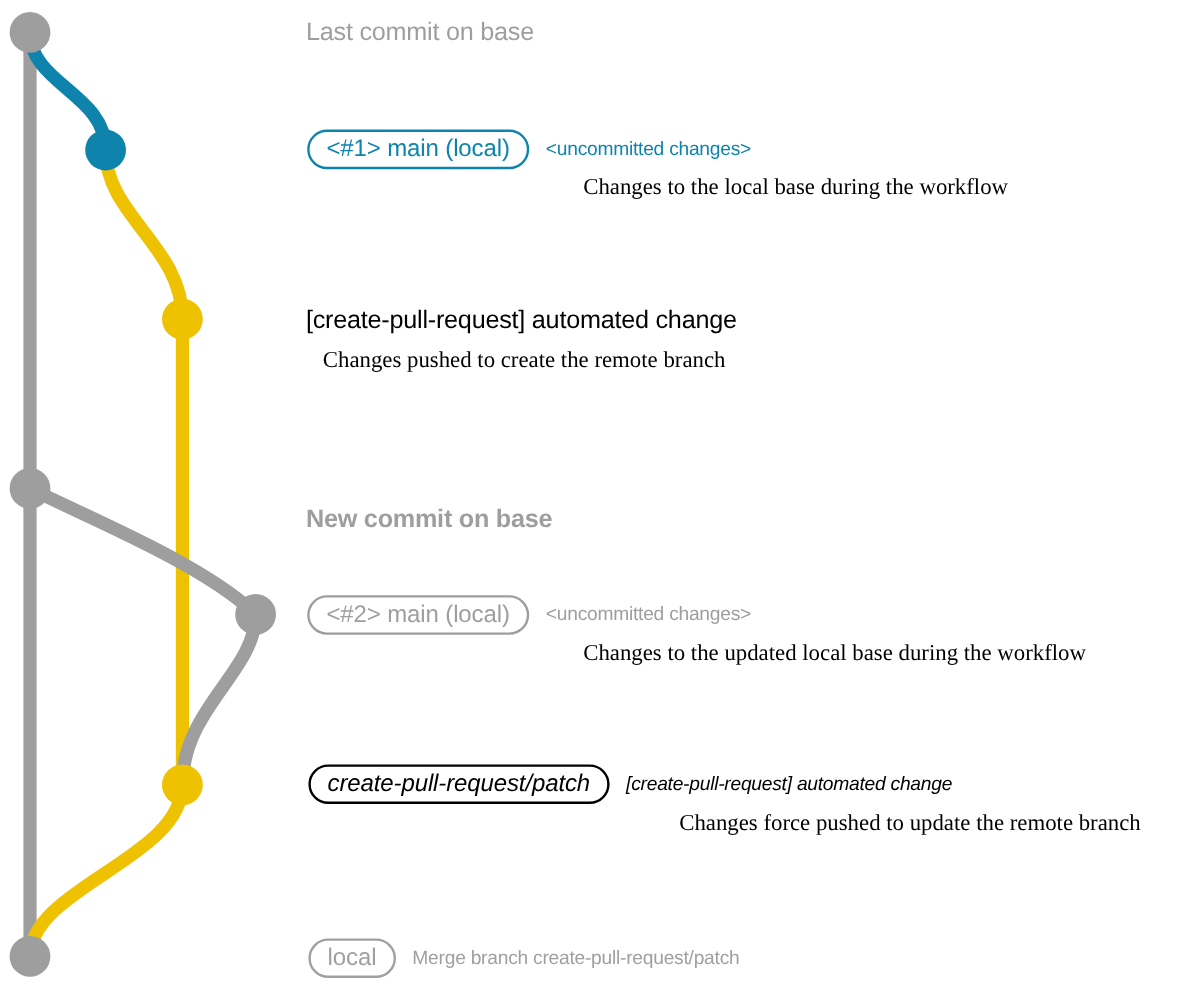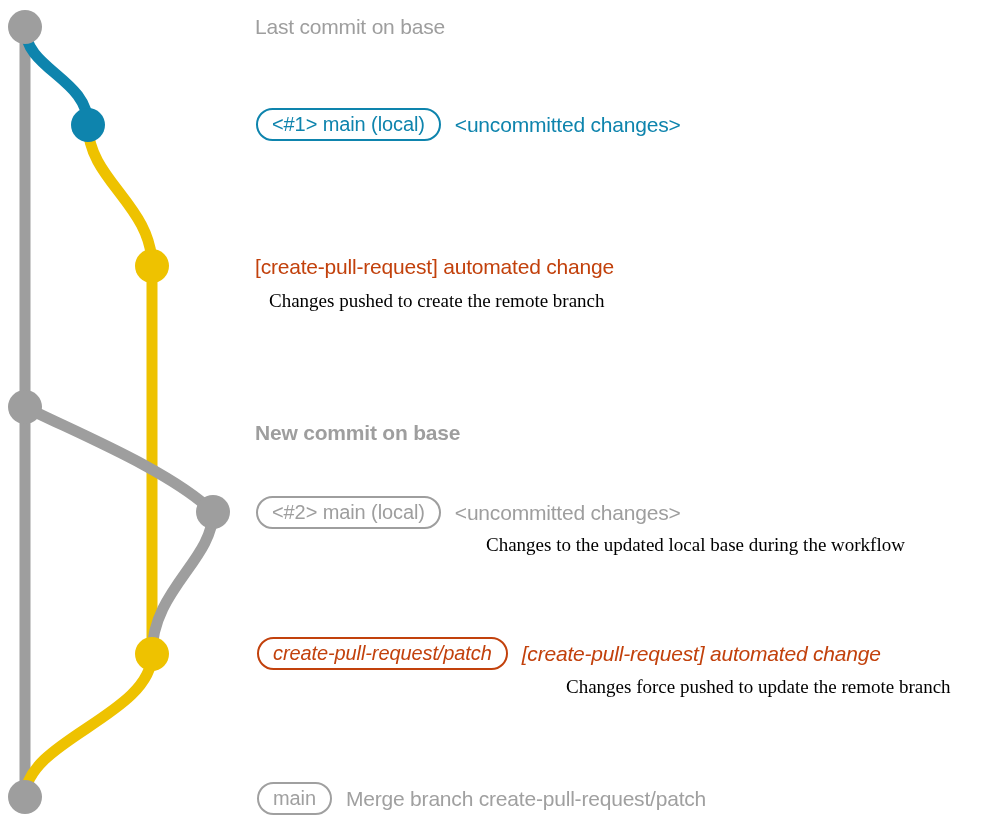--- a/index.html
+++ b/index.html
@@ -40,42 +40,42 @@
     align-items: center;
     justify-content: center;
     border: 2px solid currentColor;
     border-radius: 18px;
     padding: 4px 14px 5px 14px;
     font-size: 20px;
     line-height: 1;
     letter-spacing: -0.1px;
   }
   .headline {
-    font-size: 21px;
+    font-size: 16px;
     line-height: 1;
     letter-spacing: -0.2px;
   }
   .plain-head {
     position: absolute;
     font-size: 21px;
     line-height: 1;
     letter-spacing: -0.2px;
   }
   .subtext {
     position: absolute;
     font-family: "Liberation Serif", serif;
     font-size: 19px;
     line-height: 1;
     color: #000000;
     white-space: nowrap;
   }
   .c-teal  { color: #0e84ad; }
   .c-gray  { color: #9e9e9e; }
   .c-gray2 { color: #a0a0a0; }
-  .c-yellow{ color: #c2410c; }
+  .c-yellow{ color: #000000; }
   .gap-badge { margin-right: 14px; }
 </style>
 </head>
 <body>
 
 <div id="canvas">
 
   <svg id="graph" viewBox="0 0 260 827" width="260" height="827">
 
     <path d="M 25 27 L 25 797" stroke="#9e9e9e" stroke-width="11" fill="none" stroke-linecap="round"></path>
@@ -96,36 +96,37 @@
     <circle cx="152" cy="654" r="17" fill="#eec200"></circle>
     <circle cx="25" cy="797" r="17" fill="#9e9e9e"></circle>
   </svg>
 
   <div class="plain-head c-gray" style="left:255px; top:16px;">Last commit on base</div>
 
   <div class="row" style="left:256px; top:108px;justify-content:flex-end;">
     <span class="badge c-teal gap-badge">&lt;#1&gt; main (local)</span>
     <span class="headline c-teal">&lt;uncommitted changes&gt;</span>
   </div>
+  <div class="subtext" style="left:486px; top:147px;">Changes to the local base during the workflow</div>
 
   <div class="plain-head c-yellow" style="left:255px; top:256px;">[create-pull-request] automated change</div>
   <div class="subtext" style="left:269px; top:291px;">Changes pushed to create the remote branch</div>
 
   <div class="plain-head c-gray" style="left:255px; top:422px;font-weight:bold;">New commit on base</div>
 
   <div class="row" style="left:256px; top:496px;">
     <span class="badge c-gray gap-badge">&lt;#2&gt; main (local)</span>
     <span class="headline c-gray">&lt;uncommitted changes&gt;</span>
   </div>
   <div class="subtext" style="left:486px; top:535px;">Changes to the updated local base during the workflow</div>
 
   <div class="row" style="left:257px; top:637px;font-style:italic;">
     <span class="badge c-yellow gap-badge">create-pull-request/patch</span>
     <span class="headline c-yellow">[create-pull-request] automated change</span>
   </div>
   <div class="subtext" style="left:566px; top:677px;">Changes force pushed to update the remote branch</div>
 
   <div class="row" style="left:257px; top:782px;">
-    <span class="badge c-gray2 gap-badge">main</span>
+    <span class="badge c-gray2 gap-badge">local</span>
     <span class="headline c-gray2">Merge branch create-pull-request/patch</span>
   </div>
 
 </div>
 
 </body></html>

